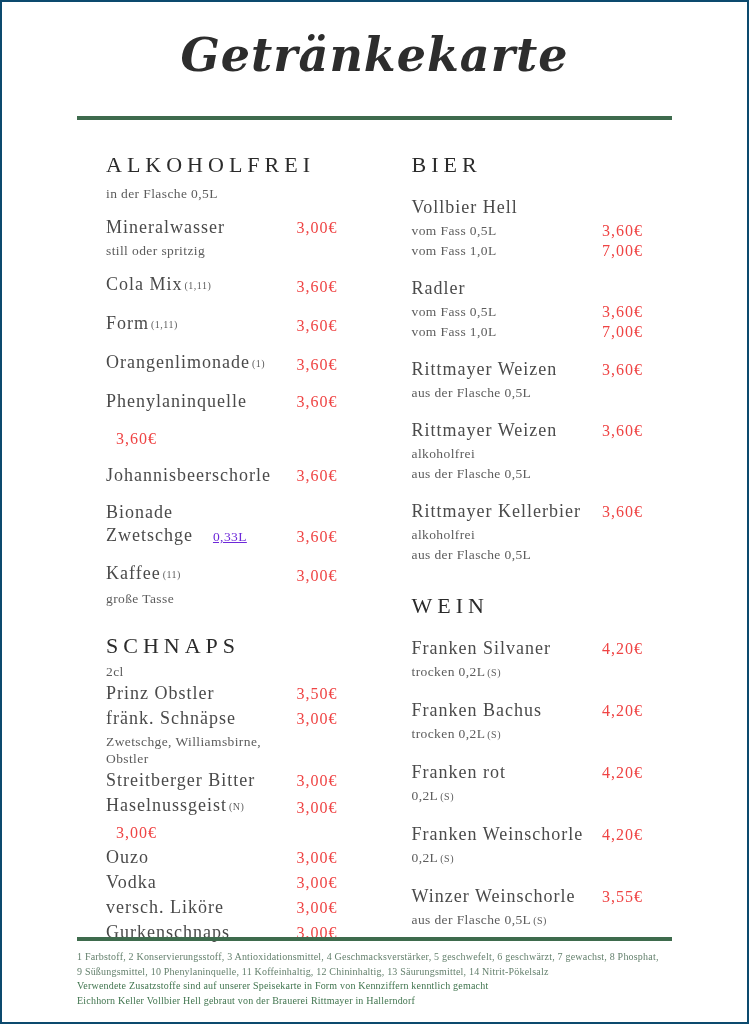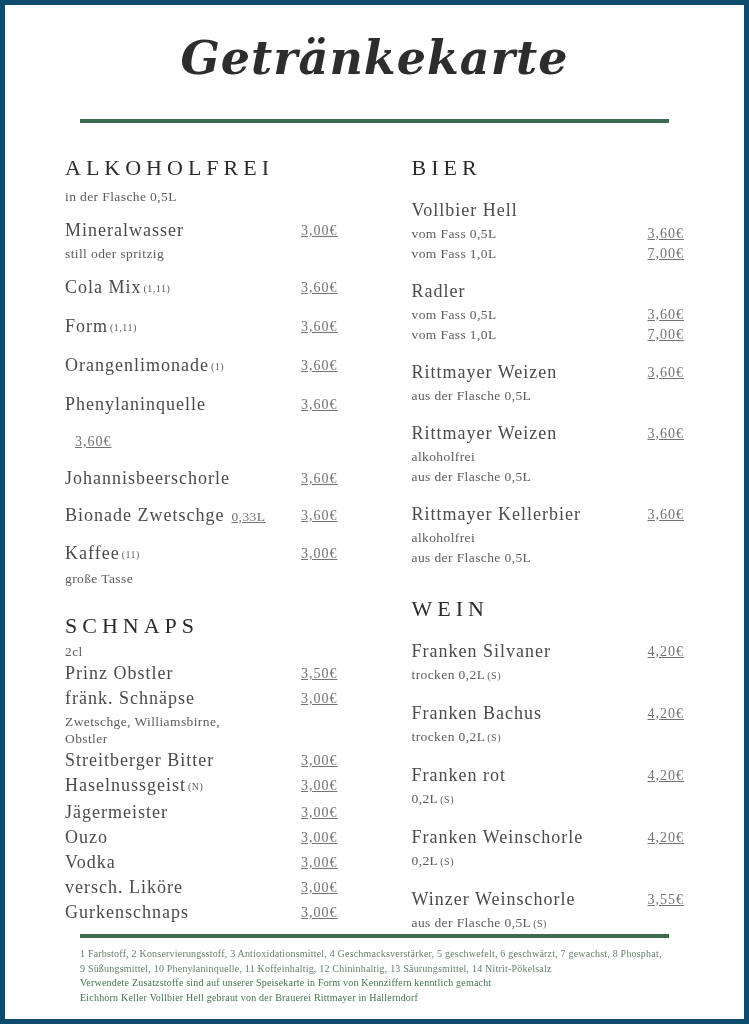--- a/index.html
+++ b/index.html
@@ -7,21 +7,21 @@
     font-family: "Liberation Serif", serif;
     color: #3f3f3f;
     -webkit-font-smoothing: antialiased;
   }
   .page {
     position: relative;
     width: 749px;
     height: 1024px;
     margin: 0 auto;
     background: #ffffff;
-    border: 5px solid #0c4a6e;
+    border: 2px solid #0c4a6e;
     box-sizing: border-box;
     overflow: hidden;
   }
   .title {
     margin: 26px 0 0;
     text-align: center;
     font-family: "DejaVu Serif", serif;
     font-style: italic;
     font-weight: 700;
     font-size: 46px;
@@ -29,21 +29,21 @@
     color: #2d2d2d;
   }
   .rule {
     height: 4px;
     background: #3e6b4d;
   }
   .rule-top { margin: 34px 75px 0; }
   .columns {
     display: flex;
     gap: 74px;
-    padding: 0 60px;
+    padding: 0 104px;
   }
   .col { flex: 1; min-width: 0; }
   .menu-section h2 {
     margin: 32px 0 0;
     font-size: 22px;
     line-height: 26px;
     font-weight: 500;
     letter-spacing: 5px;
     color: #2b2b2b;
   }
@@ -57,49 +57,48 @@
     color: #5c5c5c;
   }
   .sec-schnaps .section-sub { margin-top: 4px; }
   .item { margin-top: 14px; }
   .sec-schnaps .item { margin-top: 2px; }
   .sec-bier .item { margin-top: 18px; }
   .sec-wein .item { margin-top: 18px; }
   .row {
     display: flex;
     justify-content: space-between;
-    align-items: flex-start;
+    align-items: flex-end;
   }
   .main-row { line-height: 23px; }
   .iname {
     flex: 1;
     font-size: 18px;
     letter-spacing: 1px;
     color: #4a4a4a;
   }
   .price {
-    font-size: 14px;
+    font-size: 16px;
     letter-spacing: 1px;
-    color: #737373;
+    color: #ef4444;
     white-space: nowrap;
     padding-left: 10px;
-    text-decoration: underline;
   }
   .sup {
     font-size: 10px;
     letter-spacing: 0.5px;
     color: #5c5c5c;
     margin-left: 2px;
     position: relative;
     top: -1px;
   }
   .size {
     font-size: 13.5px;
-    color: #737373;
-    margin-left: 7px;
+    color: #6d28d9;
+    margin-left: 20px;
     letter-spacing: 0.4px;
     text-decoration: underline;
   }
   .sub-row { margin-top: 3px; line-height: 17px; }
   .subtext {
     font-size: 13.5px;
     letter-spacing: 0.4px;
     color: #5c5c5c;
     max-width: 190px;
   }
@@ -223,21 +222,20 @@
               </div>
             </div>
             <div class="item">
               <div class="row main-row">
                 <span class="iname"><span class="iname-text">Haselnussgeist</span><span class="sup">(N)</span></span>
                 <span class="price">3,00€</span>
               </div>
             </div>
             <div class="item">
               <div class="row main-row">
-                <span class="iname"><span class="iname-text">Jägermeister</span></span>
                 <span class="price">3,00€</span>
               </div>
             </div>
             <div class="item">
               <div class="row main-row">
                 <span class="iname"><span class="iname-text">Ouzo</span></span>
                 <span class="price">3,00€</span>
               </div>
             </div>
             <div class="item">

